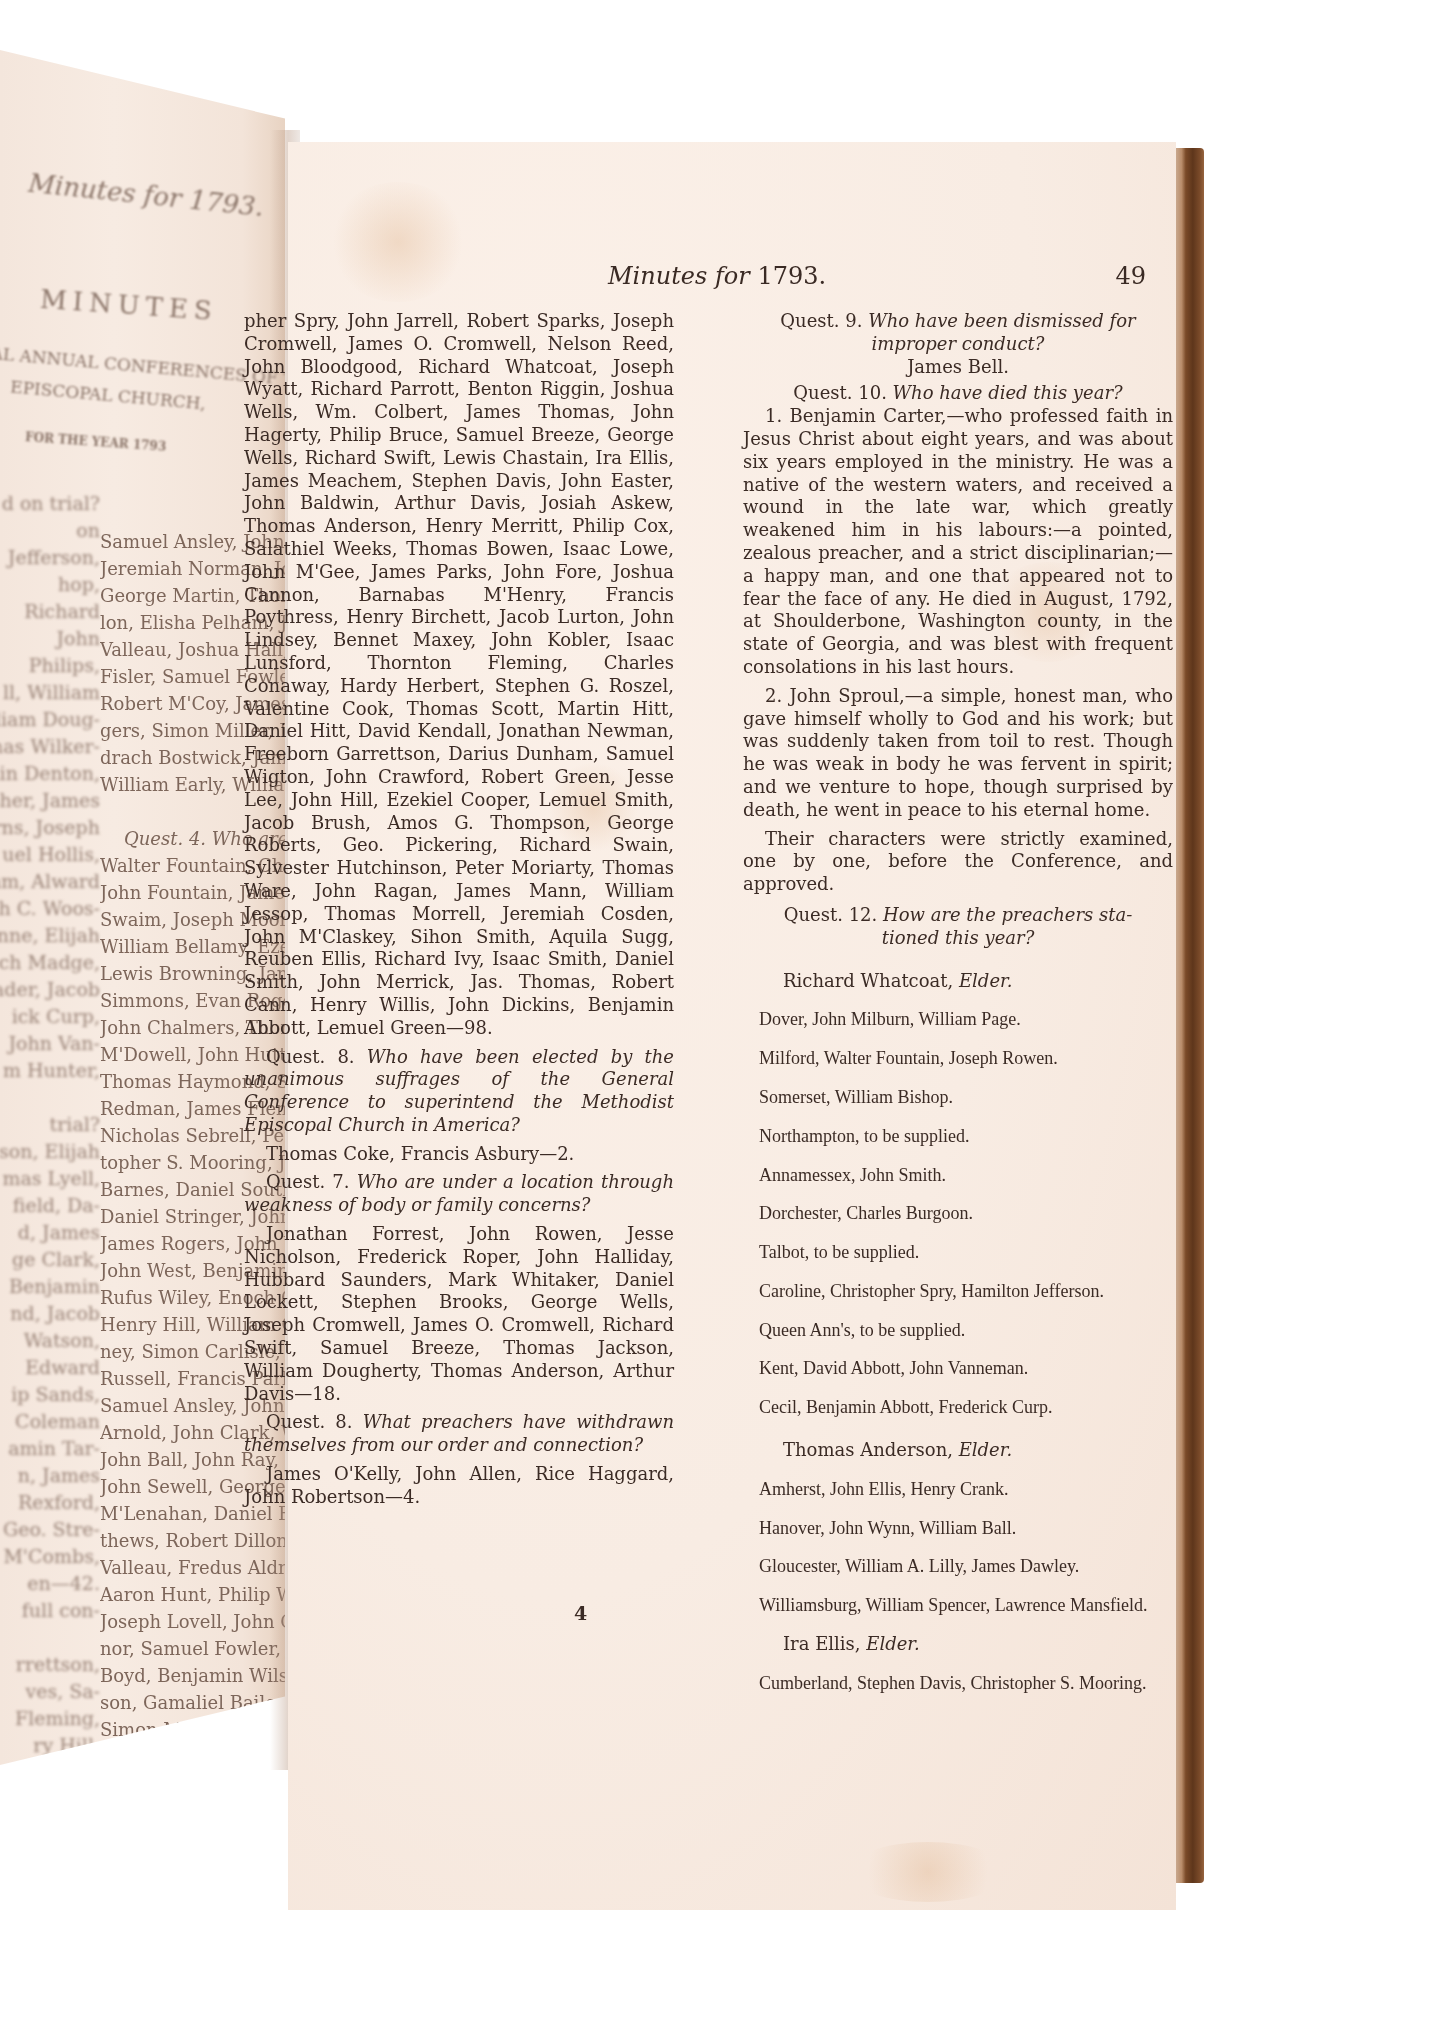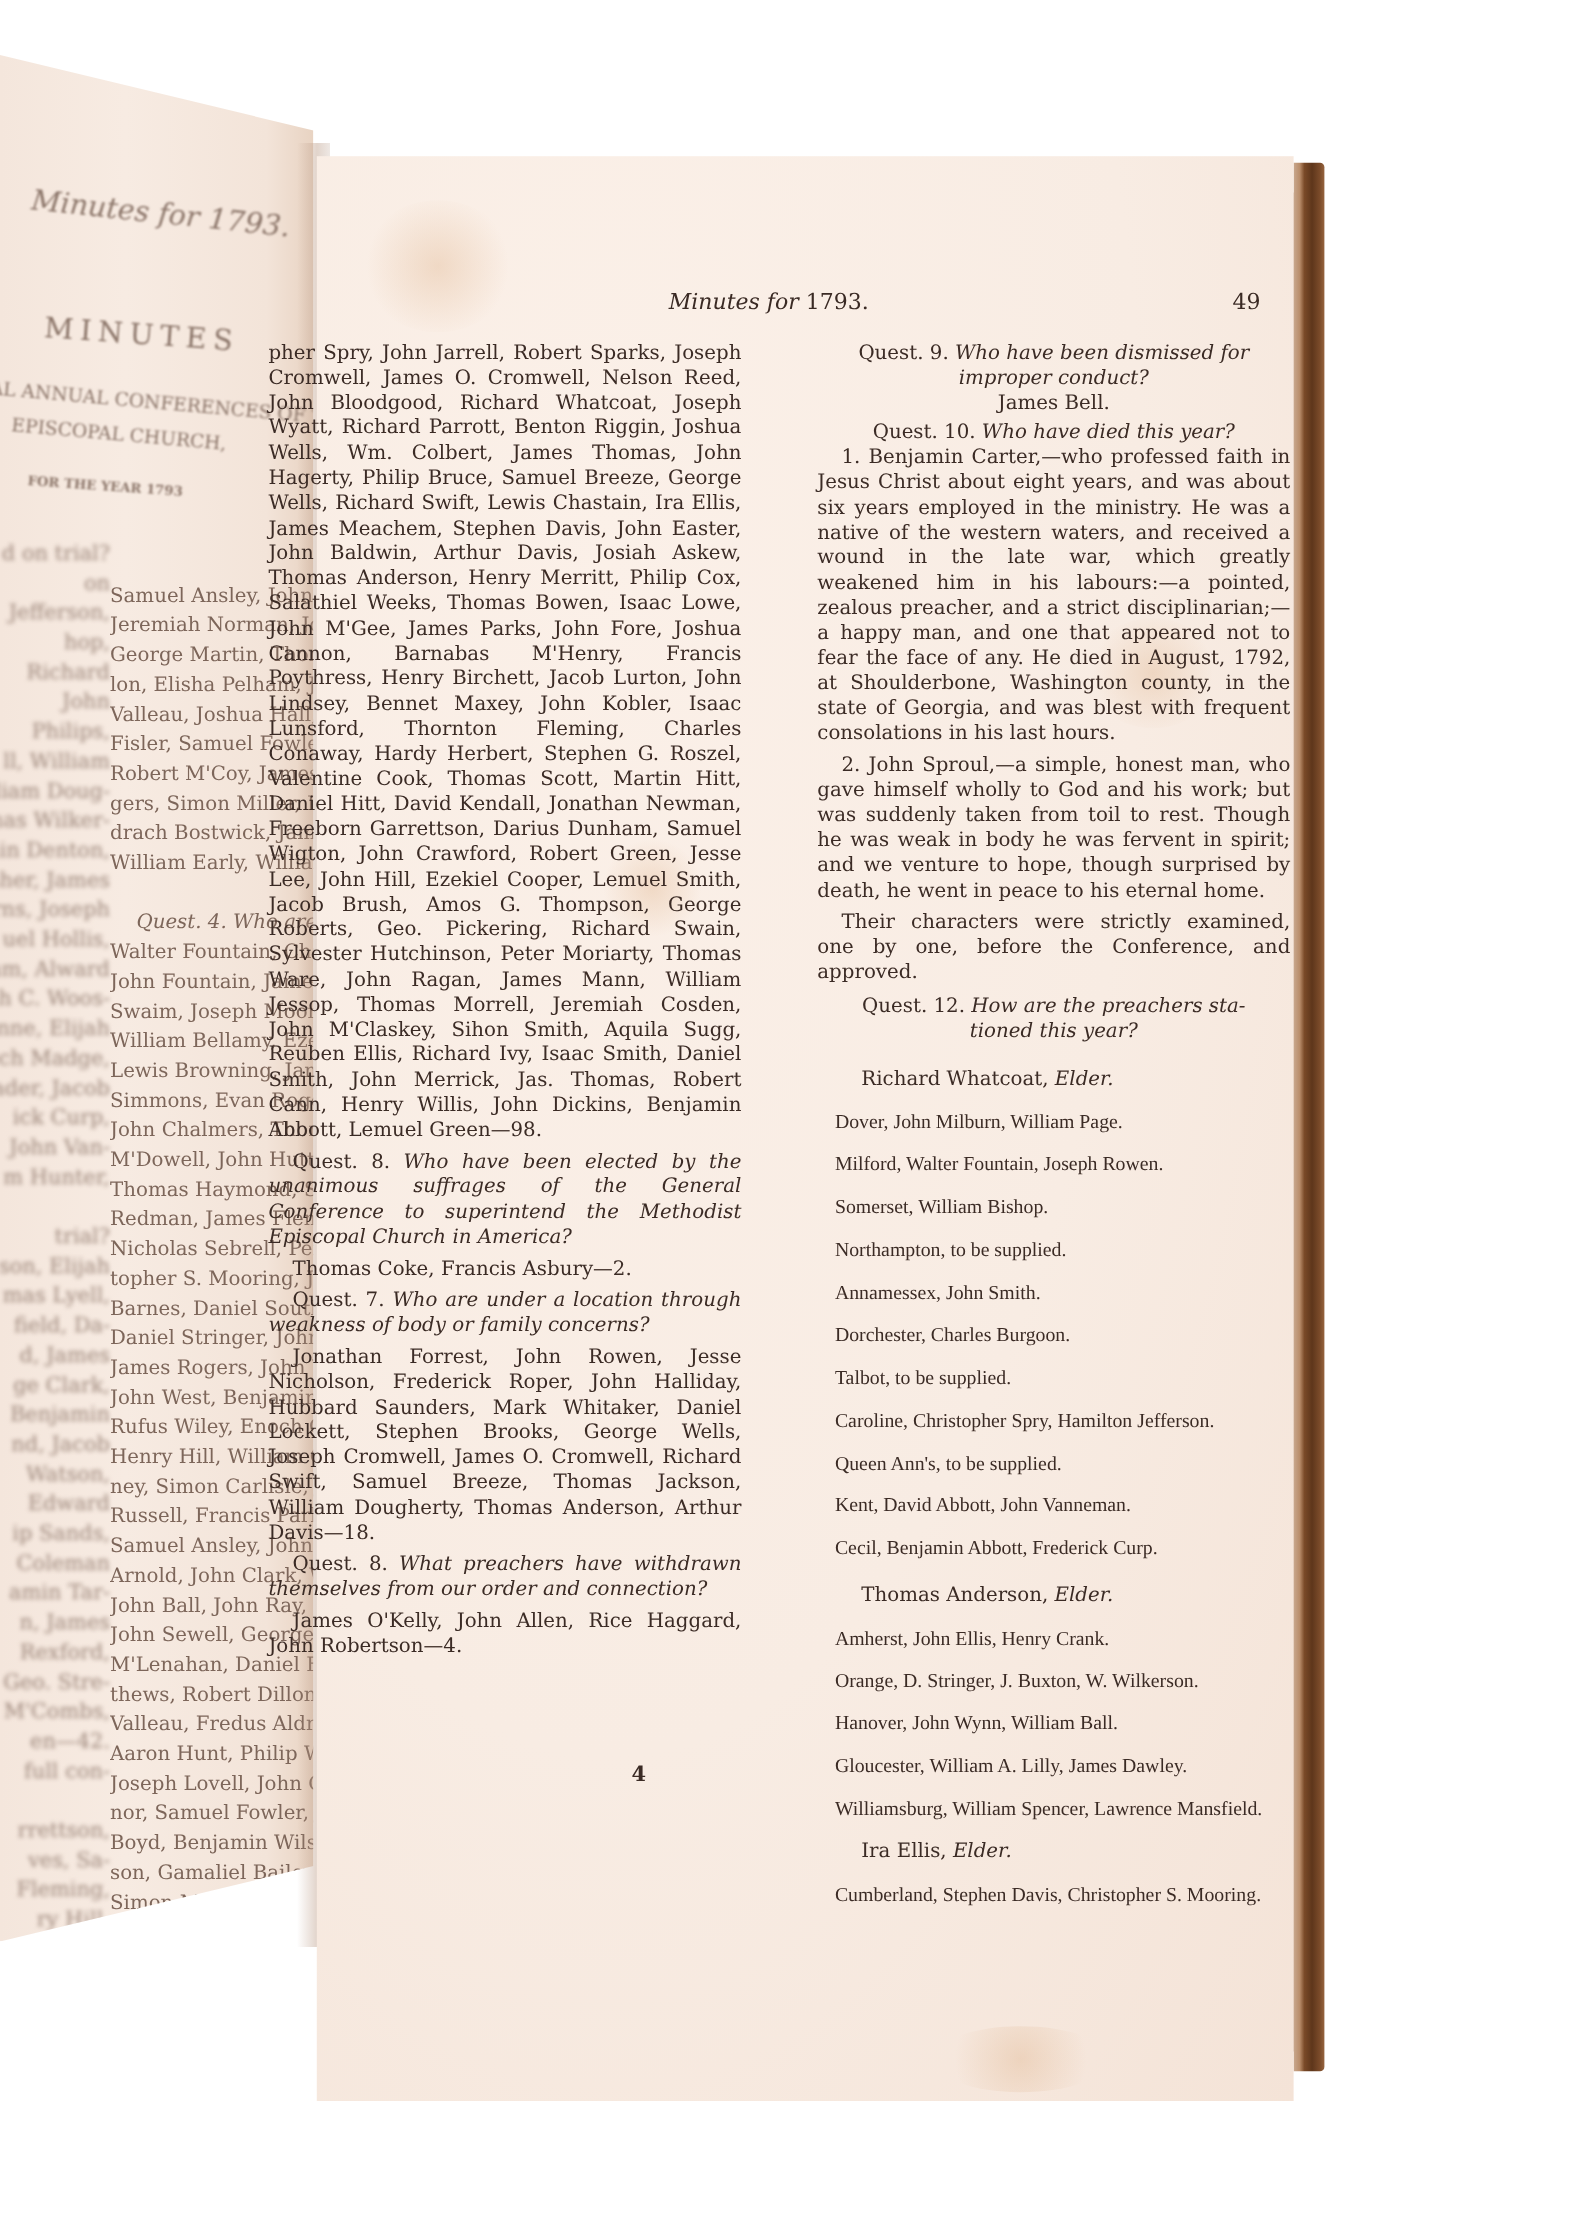--- a/index.html
+++ b/index.html
@@ -48,21 +48,21 @@
     position:absolute; left:1176px; top:148px; width:28px; height:1735px;
     background:linear-gradient(90deg,#c9a88e 0%,#b98d6a 20%,#7a4a28 35%,#5e361b 60%,#7b4b2a 85%,#96643f 100%);
     border-radius:0 4px 4px 0;
   }
   .page-edge-strip {
     position:absolute; left:1170px; top:175px; width:8px; height:1690px;
     background:linear-gradient(90deg,#e7cfbf,#d1b39e);
   }
   .running-head {
     position:absolute; left:0; top:120px; width:100%; height:30px;
-    font-size:20px; color:#3a2a24;
+    font-size:24px; color:#3a2a24;
   }
   .running-title {
     position:absolute; left:320px; top:0; font-style:italic;
   }
   .running-title .year { font-style:normal; }
   .page-number { position:absolute; right:30px; top:0; }
   .col {
     position:absolute; top:168px; width:430px; font-size:18px; line-height:22.8px;
     color:#3b2b25; text-align:justify; hyphens:none;
   }
@@ -269,21 +269,20 @@
     <p class="station">Caroline, Christopher Spry, Hamilton Jefferson.</p>
     <p class="station">Queen Ann's, to be supplied.</p>
     <p class="station">Kent, David Abbott, John Vanneman.</p>
     <p class="station">Cecil, Benjamin Abbott, Frederick Curp.</p>
 
     <div class="elder">
       <span>Thomas Anderson,</span>
       <i>Elder.</i>
     </div>
     <p class="station">Amherst, John Ellis, Henry Crank.</p>
-    <p class="station">Orange, D. Stringer, J. Buxton, W. Wilkerson.</p>
     <p class="station">Hanover, John Wynn, William Ball.</p>
     <p class="station">Gloucester, William A. Lilly, James Dawley.</p>
     <p class="station">Williamsburg, William Spencer, Lawrence Mansfield.</p>
 
     <div class="elder" style="margin-top:8px;">
       <span>Ira Ellis,</span>
       <i>Elder.</i>
     </div>
     <p class="station">Cumberland, Stephen Davis, Christopher S. Mooring.</p>
   </div>

